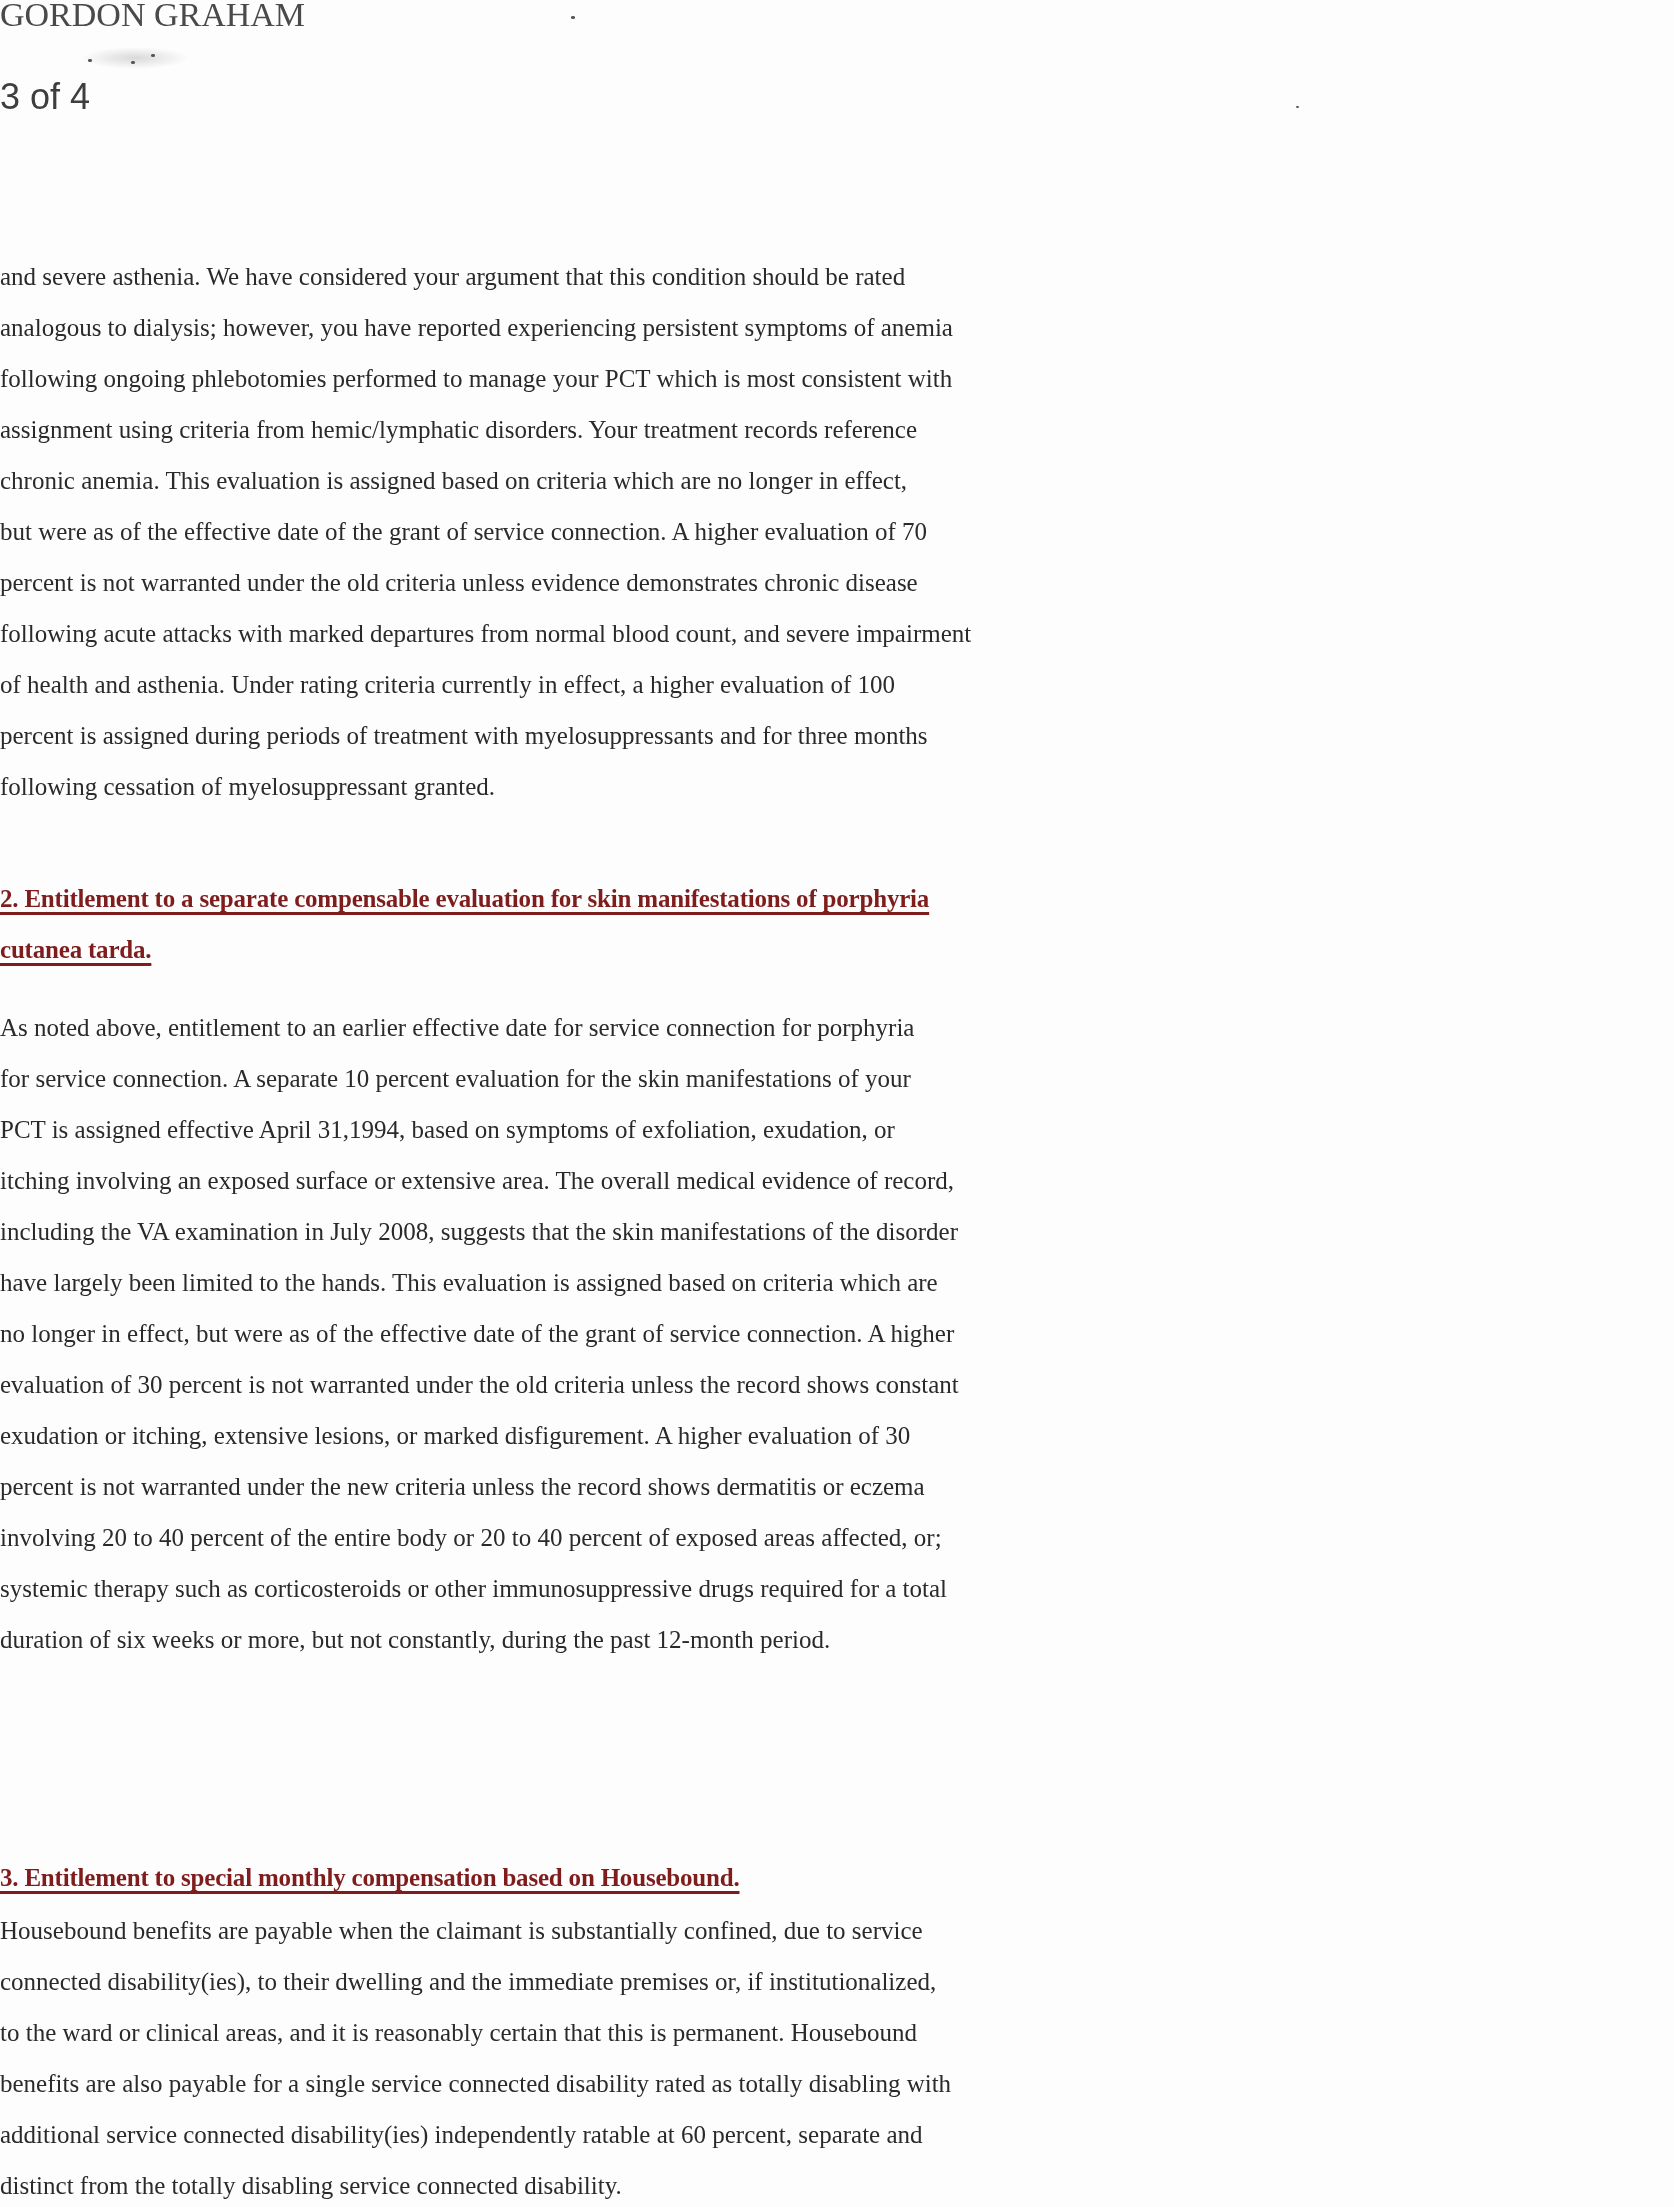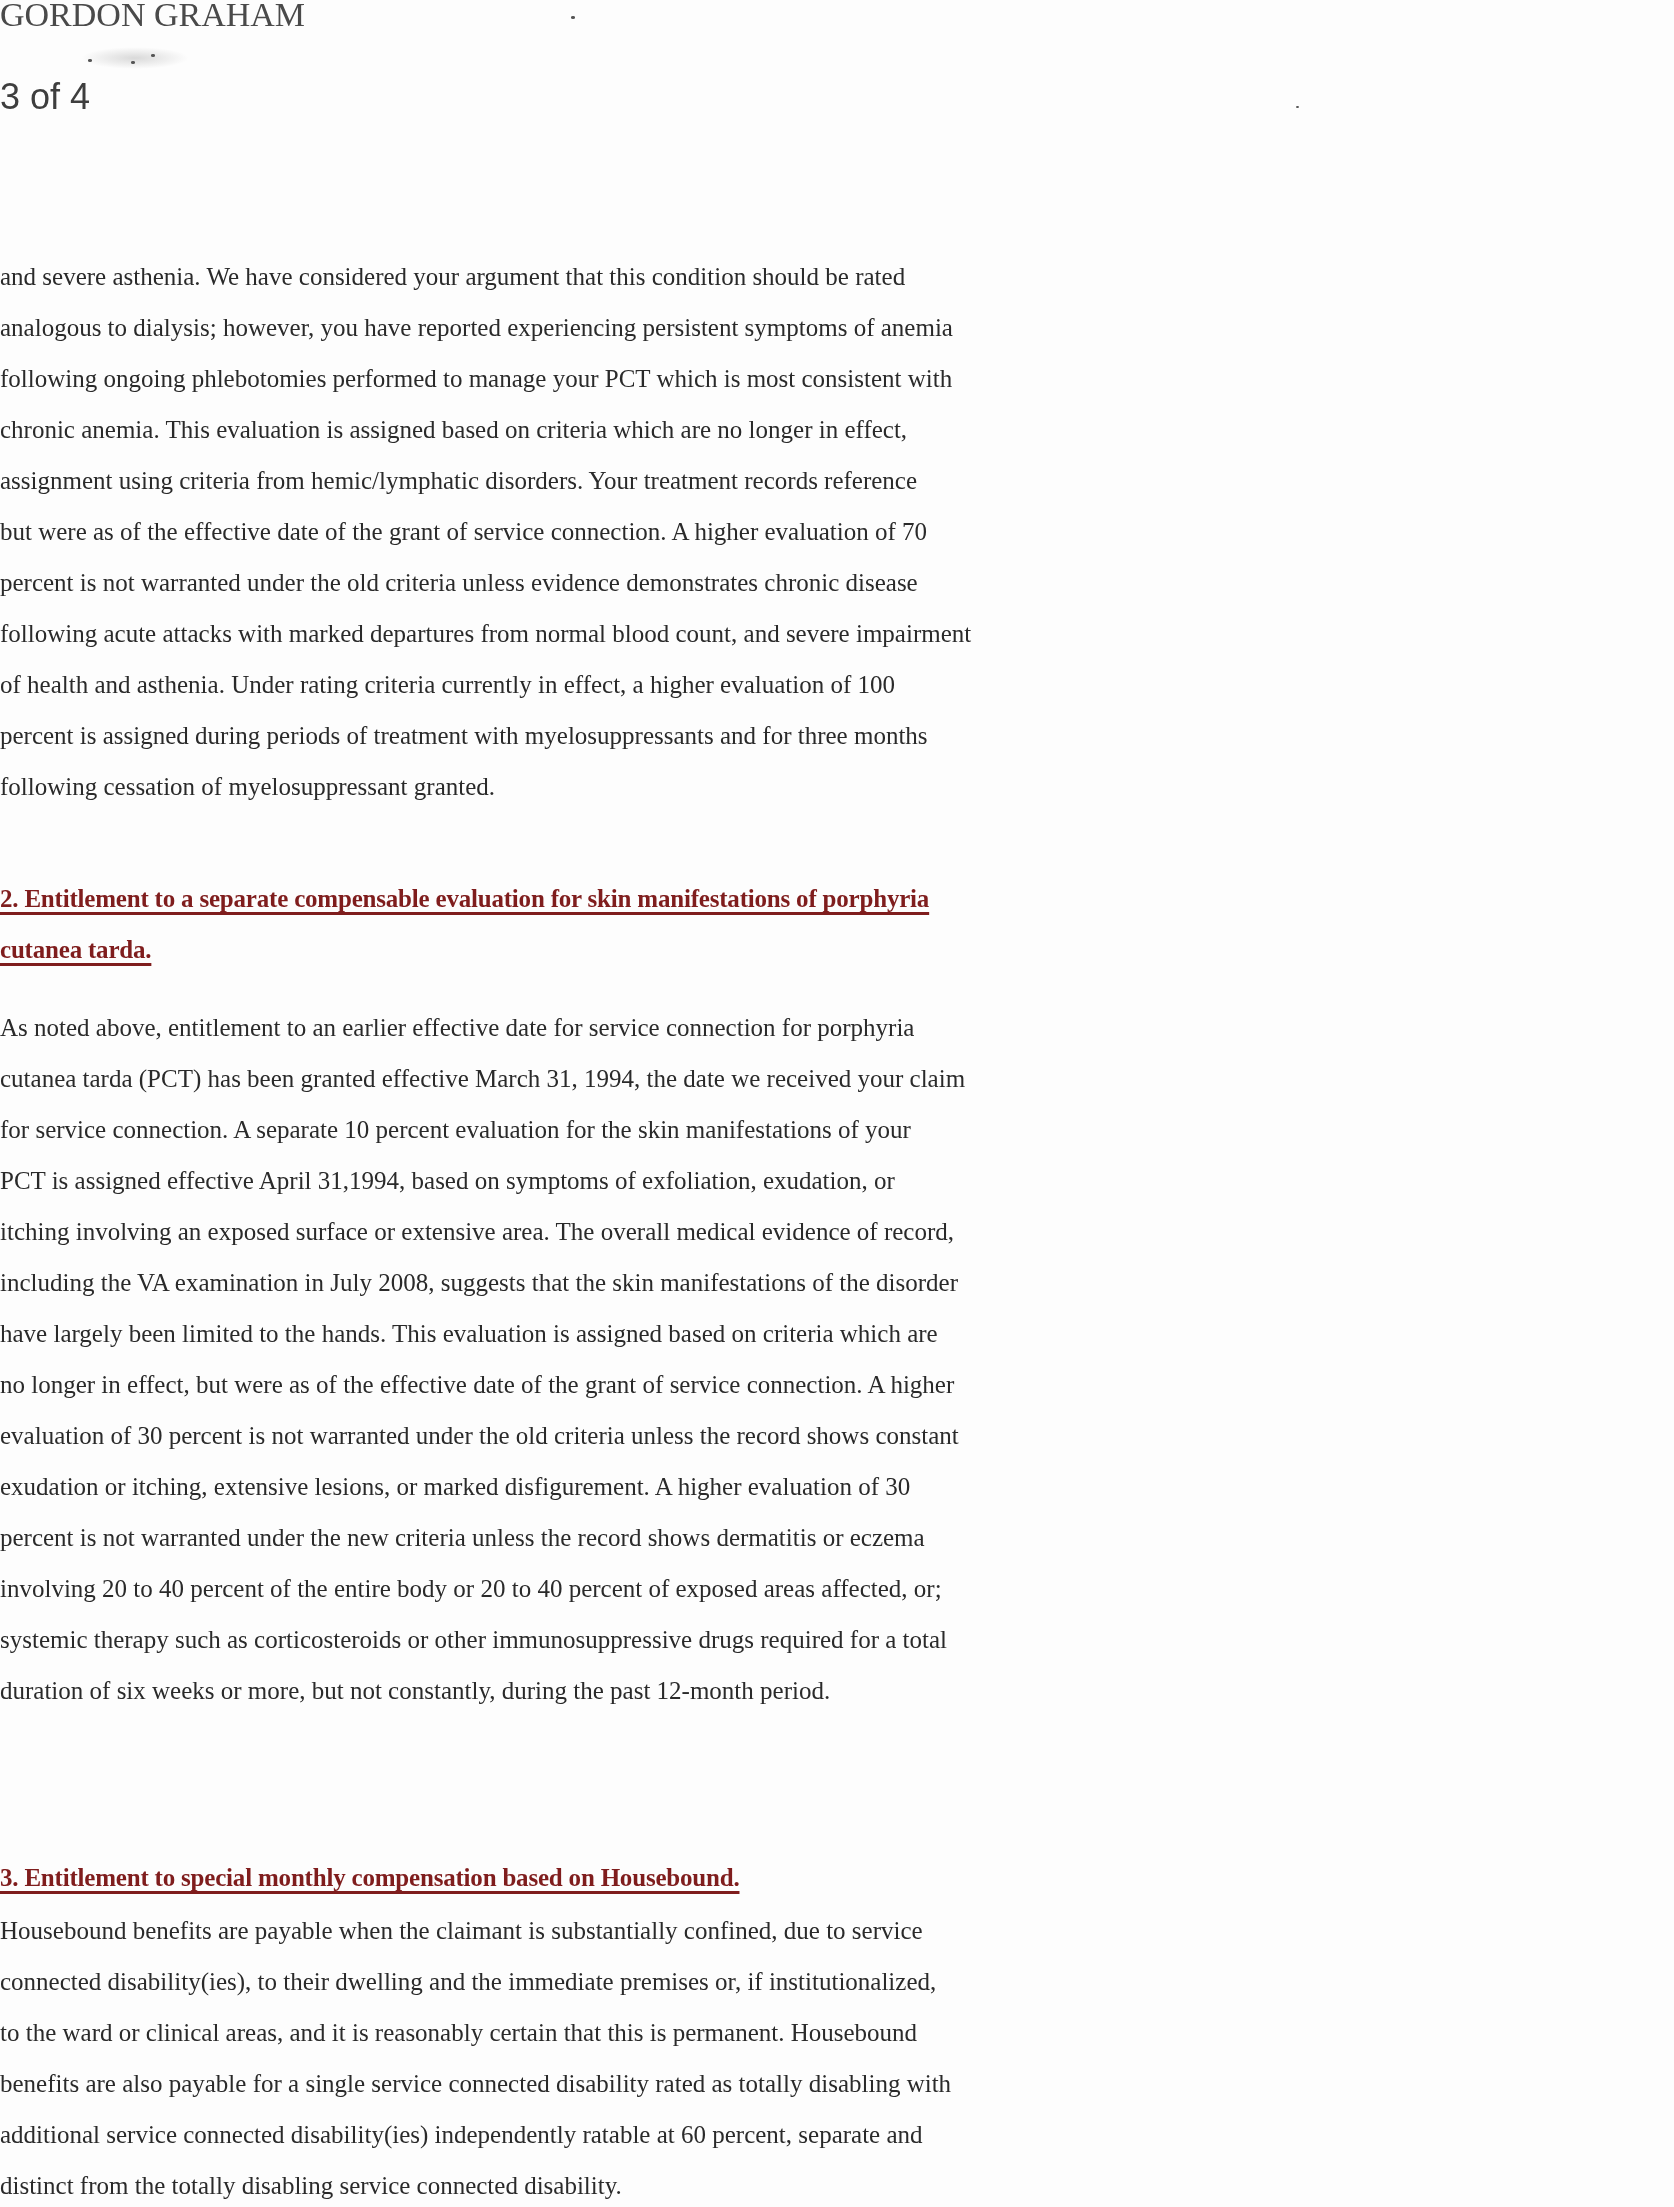--- a/index.html
+++ b/index.html
@@ -43,38 +43,37 @@
   <span class="speck" style="left:131px;top:61px;"></span>
   <span class="speck" style="left:151px;top:54px;"></span>
   <span class="speck" style="left:571px;top:16px;"></span>
   <span class="speck" style="left:1296px;top:106px;width:2.7px;height:1.8px;"></span>
   <div class="page-count">3 of 4</div>
 
   <div class="block" id="p1" style="top:251px;">
       <span class="line">and severe asthenia.  We have considered your argument that this condition should be rated</span>
       <span class="line">analogous to dialysis; however, you have reported experiencing persistent symptoms of anemia</span>
       <span class="line">following ongoing phlebotomies performed to manage your PCT which is most consistent with</span>
+      <span class="line">assignment using criteria from hemic/lymphatic disorders. Your treatment records reference</span>
       <span class="line">chronic anemia. This evaluation is assigned based on criteria which are no longer in effect,</span>
-      <span class="line">assignment using criteria from hemic/lymphatic disorders. Your treatment records reference</span>
       <span class="line">but were as of the effective date of the grant of service connection.  A higher evaluation of 70</span>
       <span class="line">percent is not warranted under the old criteria unless evidence demonstrates chronic disease</span>
       <span class="line">following acute attacks with marked departures from normal blood count, and severe impairment</span>
       <span class="line">of health and asthenia.  Under rating criteria currently in effect, a higher evaluation of 100</span>
       <span class="line">percent is assigned during periods of treatment with myelosuppressants and for three months</span>
       <span class="line">following cessation of myelosuppressant granted.</span>
     </div>
 
   <div class="block heading" id="h2" style="top:873px;">
       <span class="line">2.  Entitlement to a separate compensable evaluation for skin manifestations of porphyria</span>
       <span class="line">cutanea tarda.</span>
     </div>
 
   <div class="block" id="p2" style="top:1002px;">
       <span class="line">As noted above, entitlement to an earlier effective date for service connection for porphyria</span>
-      <span class="line">cutanea tarda (PCT) has been granted effective March 31, 1994, the date we received your claim</span>
       <span class="line">for service connection. A separate 10 percent evaluation for the skin manifestations of your</span>
       <span class="line">PCT is assigned effective April 31,1994, based on symptoms of exfoliation, exudation, or</span>
       <span class="line">itching involving an exposed surface or extensive area.  The overall medical evidence of record,</span>
       <span class="line">including the VA examination in July 2008, suggests that the skin manifestations of the disorder</span>
       <span class="line">have largely been limited to the hands.  This evaluation is assigned based on criteria which are</span>
       <span class="line">no longer in effect, but were as of the effective date of the grant of service connection.  A higher</span>
       <span class="line">evaluation of 30 percent is not warranted under the old criteria unless the record shows constant</span>
       <span class="line">exudation or itching, extensive lesions, or marked disfigurement.  A higher evaluation of 30</span>
       <span class="line">percent is not warranted under the new criteria unless the record shows dermatitis or eczema</span>
       <span class="line">involving 20 to 40 percent of the entire body or 20 to 40 percent of exposed areas affected, or;</span>

